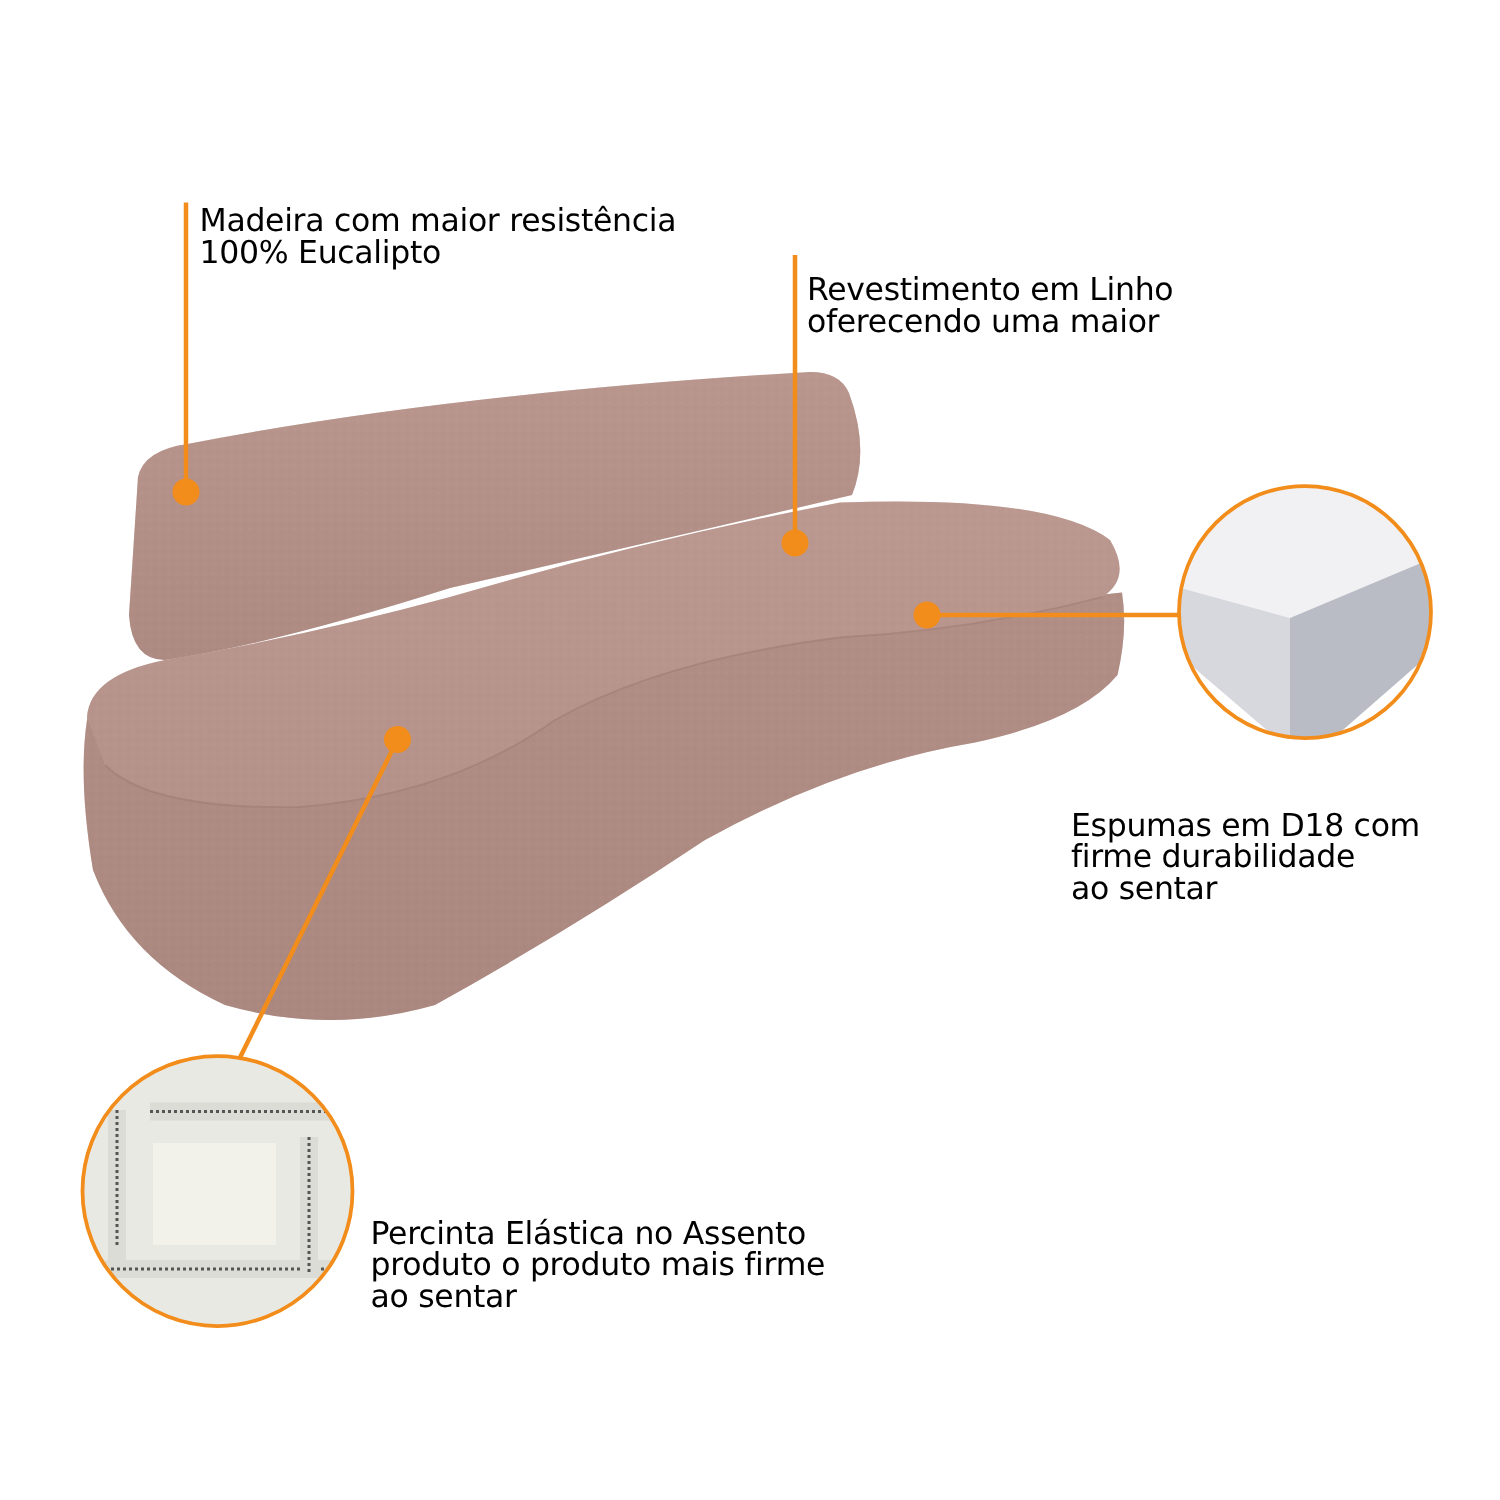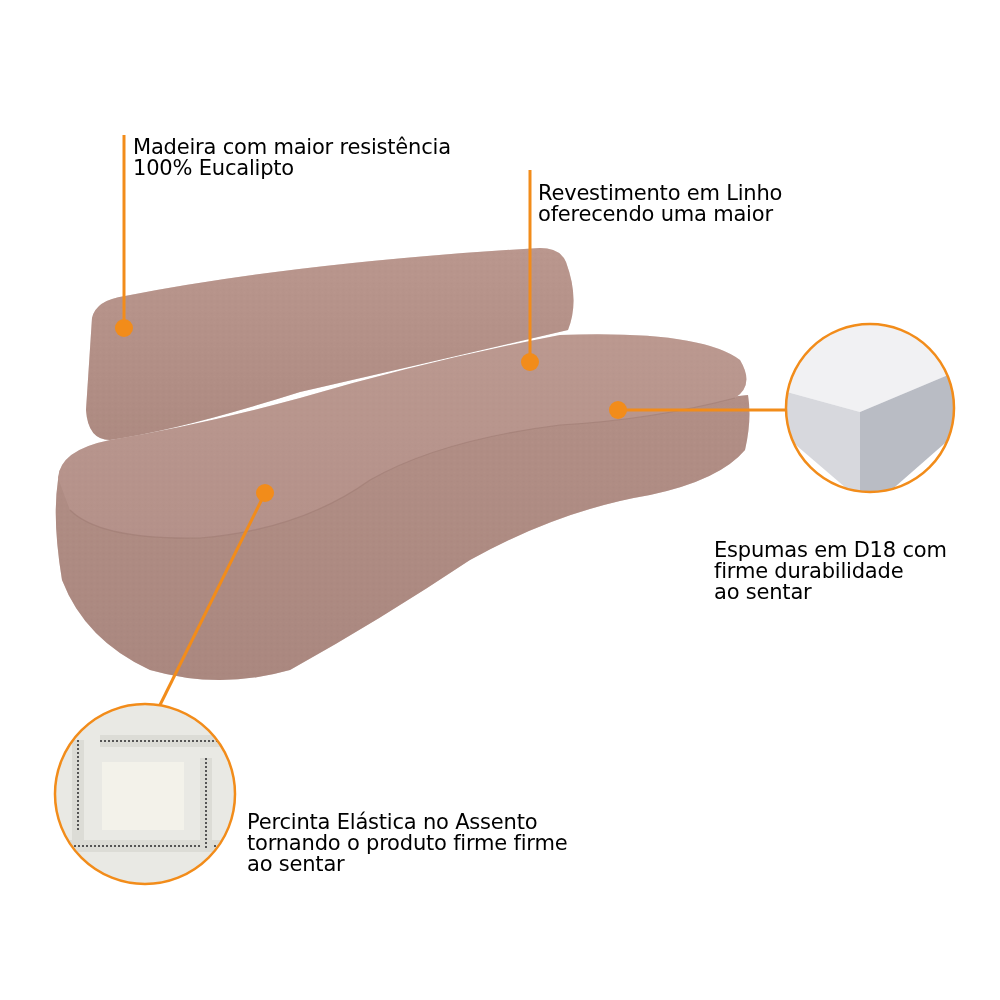--- a/index.html
+++ b/index.html
@@ -129,17 +129,17 @@
   </div>
 
   <div class="label" id="lbl-foam">
     <span>Espumas em D18 com</span>
     <span>firme durabilidade</span>
     <span>ao sentar</span>
   </div>
 
   <div class="label" id="lbl-webbing">
     <span>Percinta Elástica no Assento</span>
-    <span>tornando o produto firme firme</span>
+    <span>produto o produto mais firme</span>
     <span>ao sentar</span>
   </div>
 
 </div>
 
 </body></html>

